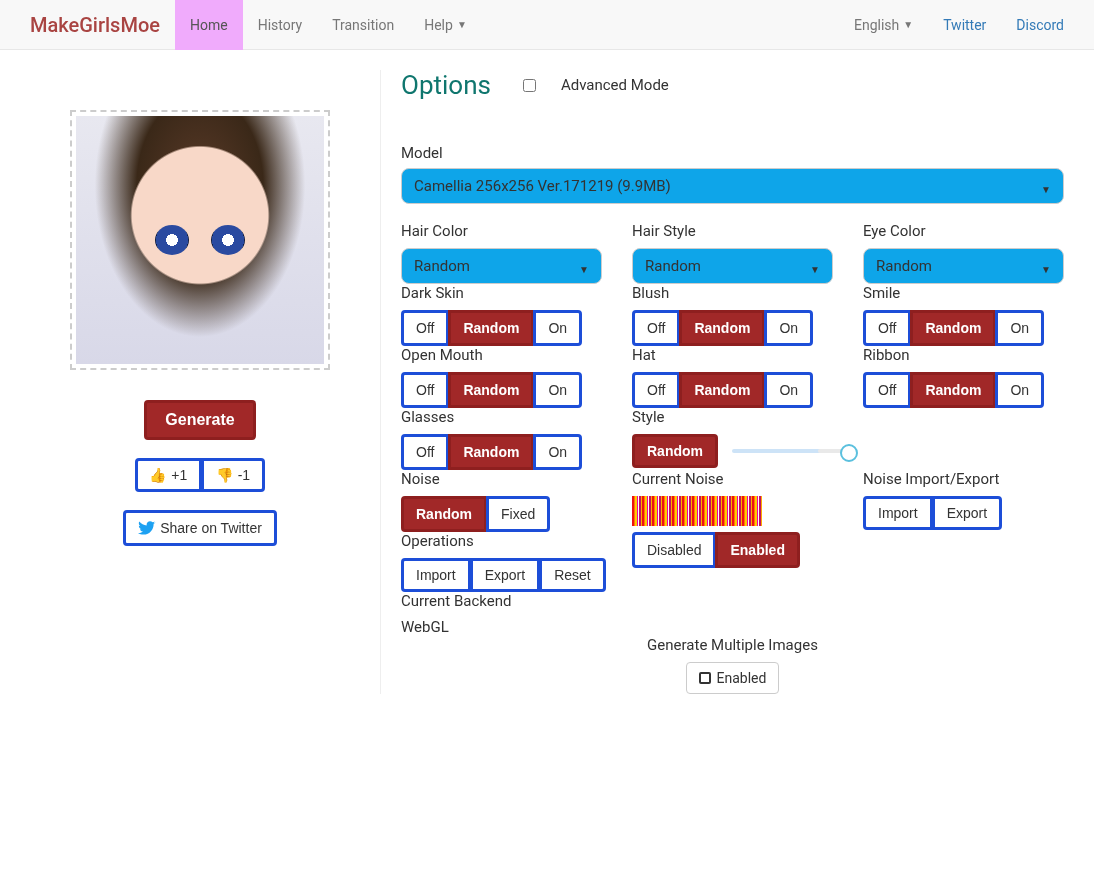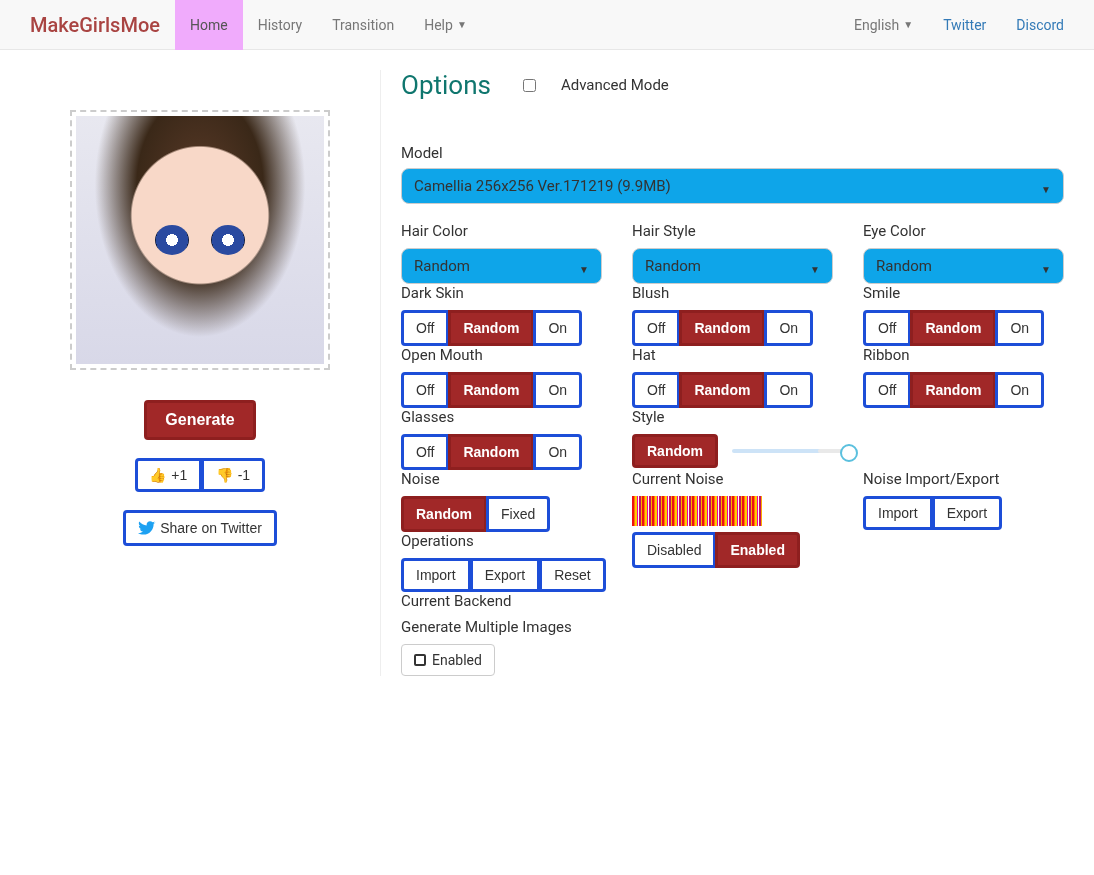--- a/index.html
+++ b/index.html
@@ -322,23 +322,24 @@
       </div>
       <div class="opt-block" style="grid-column: span 2;">
         <div class="btn-group toggle3">
           <button class="btn">Disabled</button>
           <button class="btn active">Enabled</button>
         </div>
       </div>
 
       <div class="opt-block" style="grid-column: span 3;">
         <span class="form-label">Current Backend</span>
-      </div>
-
-      <div class="opt-block" style="grid-column: span 3;">
+        <div style="font-size:15px;">WebGL</div>
+      </div>
+
+      <div class="opt-block" style="grid-column: span 3; text-align: center;">
         <span class="form-label">Generate Multiple Images</span>
         <div class="enabled-box">
           <span class="square-icon"></span>
           <span>Enabled</span>
         </div>
       </div>
     </div>
   </div>
 </div>
 

